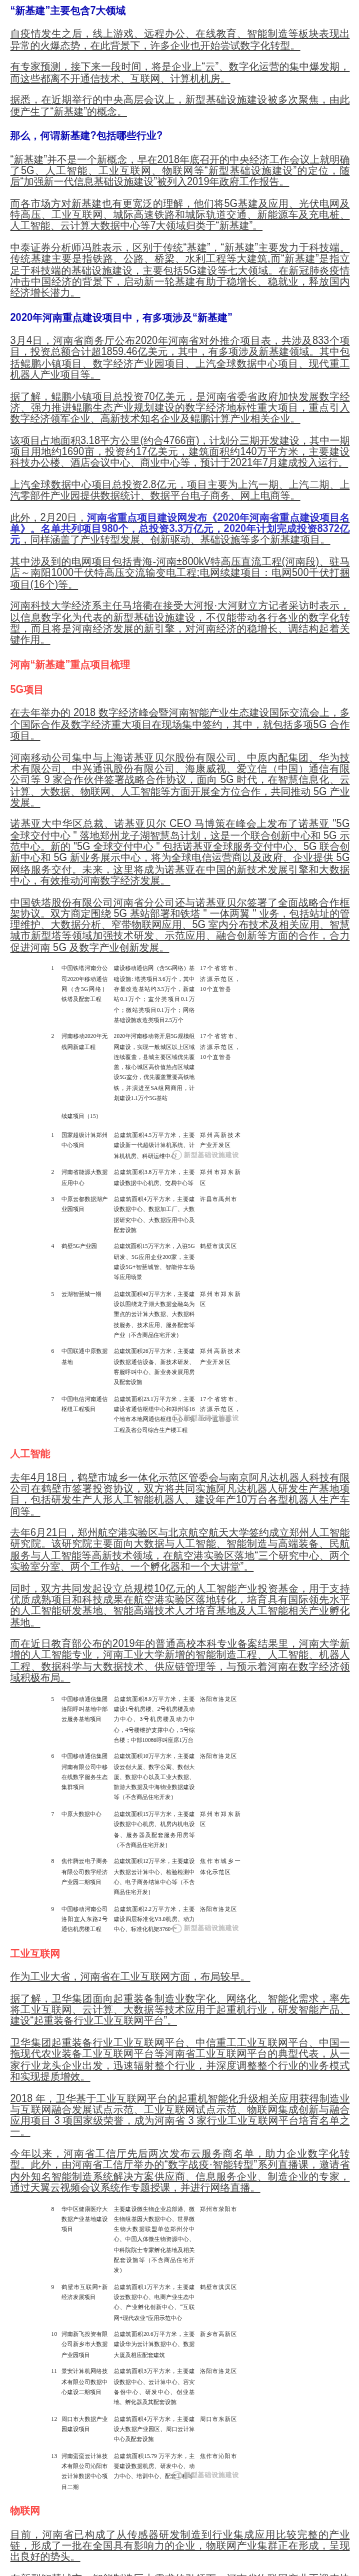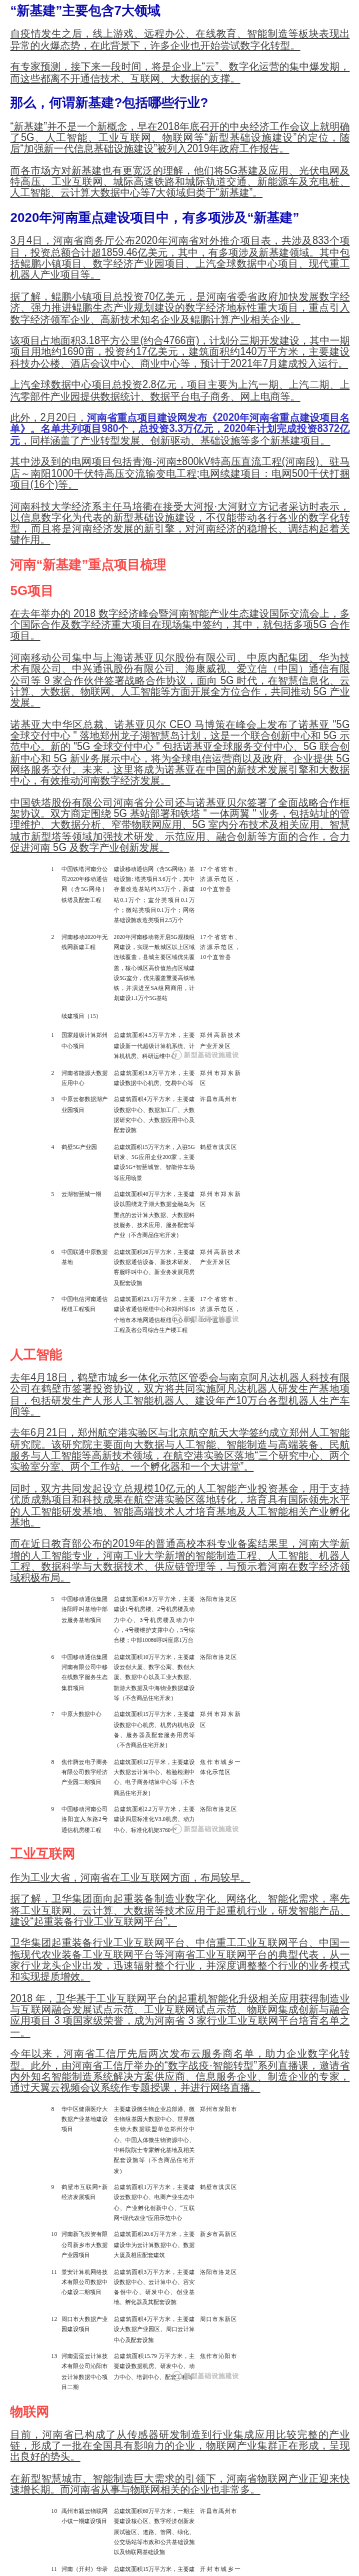--- a/index.html
+++ b/index.html
@@ -1,20 +1,20 @@
 <!DOCTYPE html>
 <html style="font-size:8.2px"><head>
 <meta charset="utf-8">
 <style>
   html,body{margin:0;padding:0;background:#ffffff;}
   .page{width:360px;height:2884px;overflow:hidden;background:#ffffff;position:relative;
         font-family:"Liberation Sans","DejaVu Sans",sans-serif;}
   .content{padding:5.2px 10.3px 0 10.3px;color:#3f3f3f;}
   .content p.para{font-size:10px;line-height:11.3px;margin:0 0 10.3px 0;text-align:justify;text-decoration:underline;}
-  .content h2{font-size:13px;line-height:12px;font-weight:bold;margin:13.4px 0 11.3px 0;}
+  .content h2{font-size:10px;line-height:12px;font-weight:bold;margin:13.4px 0 11.3px 0;}
   .content h2.first{margin-top:0;}
   h2.blue{color:#0b0bb4;}
   h2.red{color:#fb4a47;}
   .bold-blue{color:#3435cd;font-weight:bold;}
   
   .tbl{margin:2.1px 0 5.2px 41px;width:191px;position:relative;
        font-family:"Liberation Serif","DejaVu Serif",serif;color:#2a2a2a;
        font-size:5.7px;line-height:10.3px;}
   .trow{display:flex;margin-bottom:6.2px;position:relative;}
   .c-num{width:10.3px;flex:none;}
@@ -32,25 +32,27 @@
            text-shadow:0 0 0.5px #d8d8d8;}
 </style>
 </head>
 <body>
 
 <div class="page">
   <div class="content">
 
     <h2 class="blue first">“新基建”主要包含7大领域</h2>
     <p class="para">自疫情发生之后，线上游戏、远程办公、在线教育、智能制造等板块表现出异常的火爆态势，在此背景下，许多企业也开始尝试数字化转型。</p>
-    <p class="para">有专家预测，接下来一段时间，将是企业上“云”、数字化运营的集中爆发期，而这些都离不开通信技术、互联网、大数据的支撑。</p>
+    <p class="para">有专家预测，接下来一段时间，将是企业上“云”、数字化运营的集中爆发期，而这些都离不开通信技术、互联网、计算机机房。</p>
+    <p class="para">据悉，在近期举行的中央高层会议上，新型基础设施建设被多次聚焦，由此便产生了“新基建”的概念。</p>
 
     <h2 class="blue">那么，何谓新基建?包括哪些行业?</h2>
     <p class="para">“新基建”并不是一个新概念，早在2018年底召开的中央经济工作会议上就明确了5G、人工智能、工业互联网、物联网等“新型基础设施建设”的定位，随后“加强新一代信息基础设施建设”被列入2019年政府工作报告。</p>
     <p class="para">而各市场方对新基建也有更宽泛的理解，他们将5G基建及应用、光伏电网及特高压、工业互联网、城际高速铁路和城际轨道交通、新能源车及充电桩、人工智能、云计算大数据中心等7大领域归类于“新基建”。</p>
+    <p class="para">中泰证券分析师冯胜表示，区别于传统“基建”，“新基建”主要发力于科技端。传统基建主要是指铁路、公路、桥梁、水利工程等大建筑,而“新基建”是指立足于科技端的基础设施建设，主要包括5G建设等七大领域。在新冠肺炎疫情冲击中国经济的背景下，启动新一轮基建有助于稳增长、稳就业，释放国内经济增长潜力。</p>
 
     <h2 class="blue">2020年河南重点建设项目中，有多项涉及“新基建”</h2>
     <p class="para">3月4日，河南省商务厅公布2020年河南省对外推介项目表，共涉及833个项目，投资总额合计超1859.46亿美元，其中，有多项涉及新基建领域。其中包括鲲鹏小镇项目、数字经济产业园项目、上汽全球数据中心项目、现代重工机器人产业项目等。</p>
     <p class="para">据了解，鲲鹏小镇项目总投资70亿美元，是河南省委省政府加快发展数字经济、强力推进鲲鹏生态产业规划建设的数字经济地标性重大项目，重点引入数字经济领军企业、高新技术知名企业及鲲鹏计算产业相关企业。</p>
     <p class="para">该项目占地面积3.18平方公里(约合4766亩)，计划分三期开发建设，其中一期项目用地约1690亩，投资约17亿美元，建筑面积约140万平方米，主要建设科技办公楼、酒店会议中心、商业中心等，预计于2021年7月建成投入运行。</p>
     <p class="para">上汽全球数据中心项目总投资2.8亿元，项目主要为上汽一期、上汽二期、上汽零部件产业园提供数据统计、数据平台电子商务、网上电商等。</p>
     <p class="para"><span>此外，2月20日，</span><span class="bold-blue">河南省重点项目建设网发布《2020年河南省重点建设项目名单》。名单共列项目980个，总投资3.3万亿元，2020年计划完成投资8372亿元</span><span>，同样涵盖了产业转型发展、创新驱动、基础设施等多个新基建项目。</span></p>
     <p class="para">其中涉及到的电网项目包括青海-河南±800kV特高压直流工程(河南段)、驻马店～南阳1000千伏特高压交流输变电工程;电网续建项目：电网500千伏打捆项目(16个)等。</p>
     <p class="para">河南科技大学经济系主任马培衢在接受大河报·大河财立方记者采访时表示，以信息数字化为代表的新型基础设施建设，不仅能带动各行各业的数字化转型，而且将是河南经济发展的新引擎，对河南经济的稳增长、调结构起着关键作用。</p>
 

